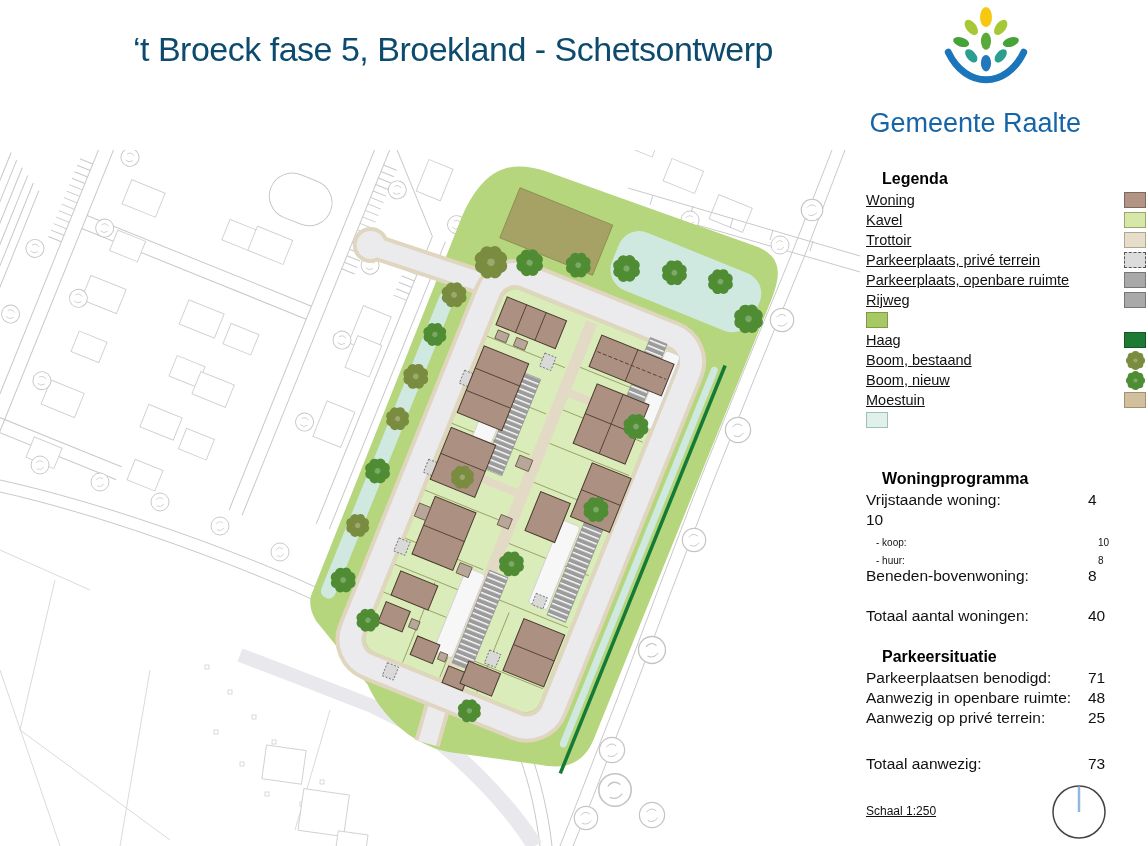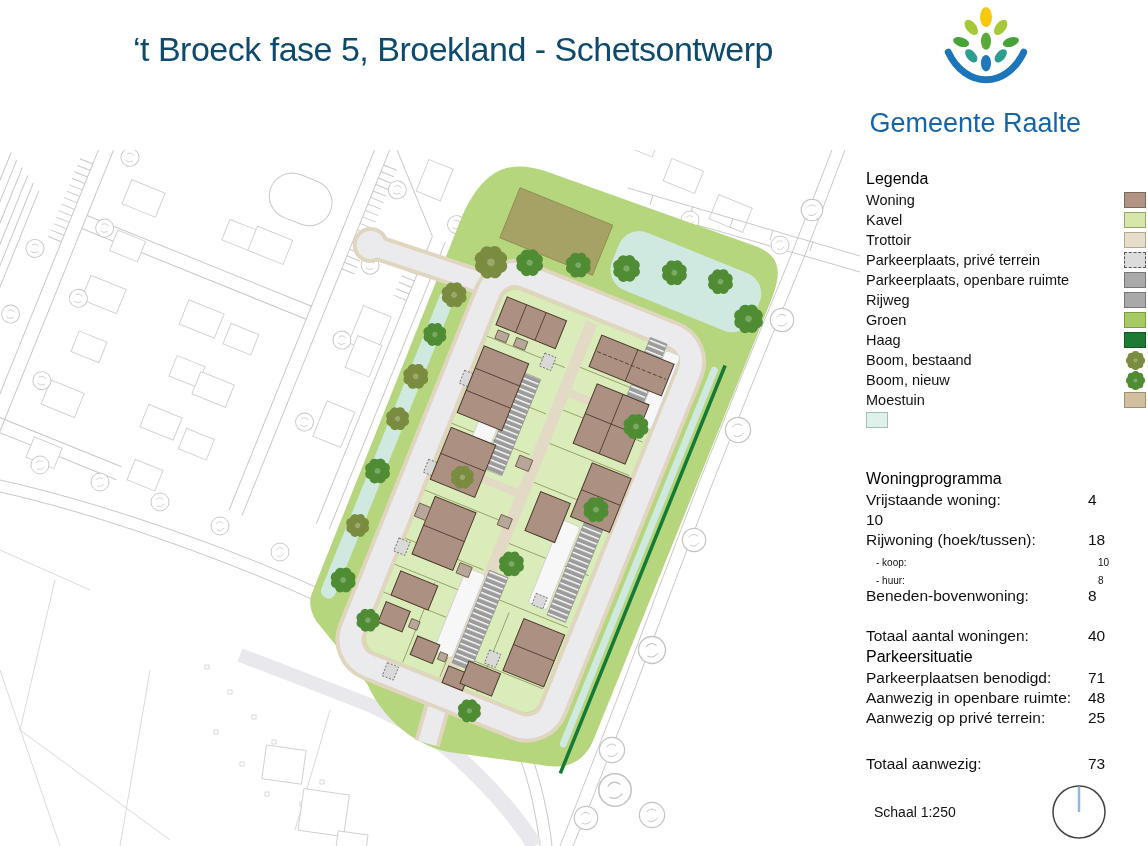--- a/index.html
+++ b/index.html
@@ -4,23 +4,23 @@
 <style>
   html,body{margin:0;padding:0;width:1148px;height:846px;overflow:hidden;background:#fff;
             font-family:"Liberation Sans", sans-serif;}
   .abs{position:absolute;}
   
   #title{left:133px;top:30px;font-size:34px;font-weight:normal;color:#0c4a6e;letter-spacing:-0.5px;white-space:nowrap;}
   #org-name{left:853px;top:108px;width:228px;text-align:right;font-size:27px;color:#1565a8;white-space:nowrap;}
   #logo{left:940px;top:4px;}
   
   #panel{left:866px;top:170px;width:280px;color:#111;}
-  .sec-title{font-size:16px;font-weight:normal;color:#000;height:20px;}
+  .sec-title{font-size:16px;font-weight:bold;color:#000;height:20px;margin-left:16px;}
   .lrow{display:flex;align-items:center;height:20px;font-size:14.5px;}
-  .lrow .lbl{flex:1;}
+  .lrow .lbl{flex:1;text-decoration:underline;}
   .swatch{width:22px;height:16px;display:inline-block;box-sizing:border-box;border:1px solid #8a8a8a;}
   .sw-woning{background:#b39384;border-color:#7d6a5e;}
   .sw-kavel{background:#d6e7a9;border-color:#9aa870;}
   .sw-trottoir{background:#e6decb;border-color:#b0a88f;}
   .sw-parkeer-openbaar{background:#a9a9a9;border-color:#777;}
   .sw-parkeer-prive{background:#dcdcdc;border:1.6px dashed #555;}
   .sw-rijweg{background:#a9a9a9;border-color:#777;}
   .sw-groen{background:#a6c964;border-color:#7e9c44;}
   .sw-haag{background:#1c7a33;border-color:#135724;}
   .sw-moestuin{background:#d2bf9e;border-color:#a3916f;}
@@ -29,21 +29,21 @@
   .prow{display:flex;height:20px;font-size:15.5px;align-items:center;}
   .prow .lbl{width:222px;}
   .prow .val{flex:1;}
   .psub{display:flex;height:12px;font-size:10px;align-items:center;margin-top:6px;}
   .psub .lbl{width:222px;padding-left:10px;}
   .psub .val{flex:1;}
   .spacer20{height:20px;} .spacer26{height:26px;}
   #legend-block{position:absolute;left:0;top:0;width:280px;}
   #program-block{position:absolute;left:0;top:300px;width:280px;}
   #parkeer-block{position:absolute;left:0;top:478px;width:280px;}
-  #schaal-row{position:absolute;left:8px;top:634px;font-size:14px;}
+  #schaal-row{position:absolute;left:0;top:634px;font-size:12px;text-decoration:underline;}
   
   .ln{stroke:#c9c9c9;stroke-width:1;fill:none;}
   .ln2{stroke:#d6d6d6;stroke-width:0.9;fill:none;}
   .bld{stroke:#cfcfcf;stroke-width:0.9;fill:#ffffff;}
   .treeN{color:#4f8c33;} .treeB{color:#7a8c3f;} .treeX{color:#c4c4c4;}
   .house{fill:#ac9183;stroke:#4a392a;stroke-width:1;}
   .house-div{stroke:#4a392a;stroke-width:0.8;}
   .shed{fill:#b7a79a;stroke:#6b5340;stroke-width:0.8;}
   .kavel{fill:#d9ecba;}
   .green{fill:#b5d67c;}
@@ -365,21 +365,20 @@
       </div>
     <div class="lrow">
         <span class="lbl">Parkeerplaats, openbare ruimte</span>
         <span class="swatch sw-parkeer-openbaar"></span>
       </div>
     <div class="lrow">
         <span class="lbl">Rijweg</span>
         <span class="swatch sw-rijweg"></span>
       </div>
     <div class="lrow">
-        <span class="lbl">Groen</span>
         <span class="swatch sw-groen"></span>
       </div>
     <div class="lrow">
         <span class="lbl">Haag</span>
         <span class="swatch sw-haag"></span>
       </div>
     <div class="lrow">
         <span class="lbl">Boom, bestaand</span>
         <svg class="tree-sw" viewBox="-11 -11 22 22" style="color:#7a8c3f">
           <use href="#treesym"></use>
@@ -402,24 +401,20 @@
 
   <div id="program-block">
     <div class="sec-title">Woningprogramma</div>
     <div class="prow">
         <span class="lbl">Vrijstaande woning:</span>
         <span class="val">4</span>
       </div>
     <div class="prow">
         <span class="val">10</span>
       </div>
-    <div class="prow">
-        <span class="lbl">Rijwoning (hoek/tussen):</span>
-        <span class="val">18</span>
-      </div>
     <div class="psub">
         <span class="lbl">- koop:</span>
         <span class="val">10</span>
       </div>
     <div class="psub">
         <span class="lbl">- huur:</span>
         <span class="val">8</span>
       </div>
     <div class="prow">
         <span class="lbl">Beneden-bovenwoning:</span>

